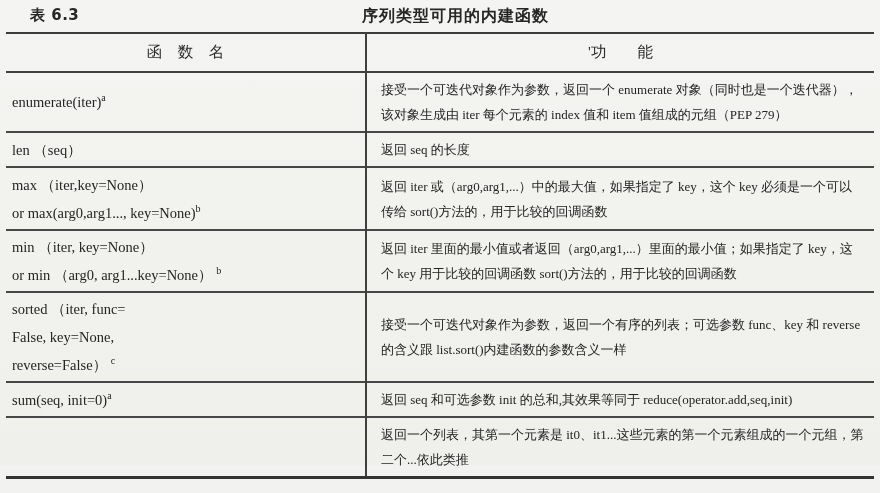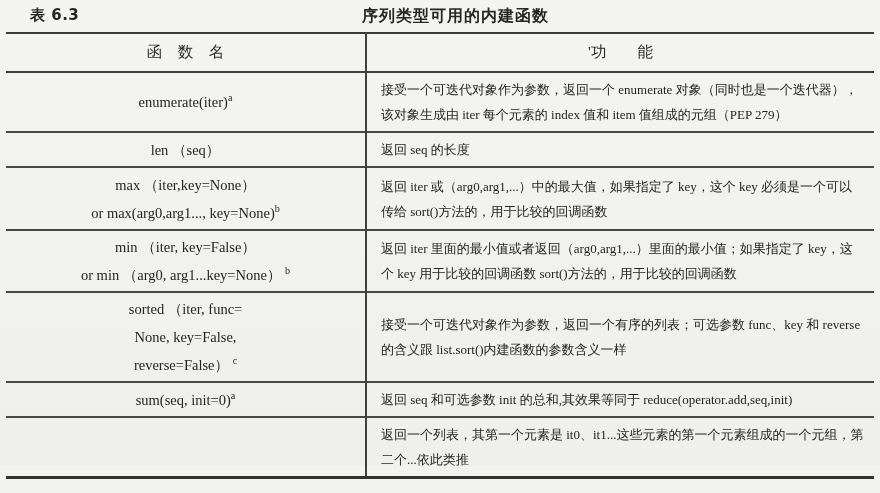--- a/index.html
+++ b/index.html
@@ -54,21 +54,20 @@
     height: 35px;
     vertical-align: middle;
     text-align: center;
     border-bottom: 2px solid #3f3f3f;
     color: #2b2b2b;
   }
   th.h1, td.name-cell { border-right: 2px solid #3f3f3f; }
   tbody tr { border-top: 2px solid #474747; }
   tbody tr:first-child { border-top: none; }
   td.name-cell {
-    text-align: center;
     vertical-align: middle;
     font-size: 14.5px;
     color: #242424;
     padding: 2px 6px;
   }
   td.name-cell .code-line { line-height: 28px; }
   td.desc-cell {
     vertical-align: middle;
     font-size: 13px;
     line-height: 25px;
@@ -119,31 +118,31 @@
   <tr style="height: 63px;">
     <td class="name-cell">
             <div class="code-line">max （iter,key=None）</div>
             <div class="code-line">or max(arg0,arg1..., key=None)<sup>b</sup></div>
           </td>
     <td class="desc-cell">返回 iter 或（arg0,arg1,...）中的最大值，如果指定了 key，这个 key 必须是一个可以传给 sort()方法的，用于比较的回调函数</td>
   </tr>
 
   <tr style="height: 58px;">
     <td class="name-cell">
-            <div class="code-line">min （iter, key=False）</div>
+            <div class="code-line">min （iter, key=None）</div>
             <div class="code-line">or min （arg0, arg1...key=None） <sup>b</sup></div>
           </td>
     <td class="desc-cell">返回 iter 里面的最小值或者返回（arg0,arg1,...）里面的最小值；如果指定了 key，这个 key 用于比较的回调函数 sort()方法的，用于比较的回调函数</td>
   </tr>
 
 
   <tr style="height: 83px;">
     <td class="name-cell">
             <div class="code-line">sorted （iter, func=</div>
-            <div class="code-line">None, key=False,</div>
+            <div class="code-line">False, key=None,</div>
             <div class="code-line">reverse=False） <sup>c</sup></div>
           </td>
     <td class="desc-cell">接受一个可迭代对象作为参数，返回一个有序的列表；可选参数 func、key 和 reverse 的含义跟 list.sort()内建函数的参数含义一样</td>
   </tr>
 
   <tr style="height: 33px;">
     <td class="name-cell">
             <div class="code-line">sum(seq, init=0)<sup>a</sup></div>
           </td>
     <td class="desc-cell">返回 seq 和可选参数 init 的总和,其效果等同于 reduce(operator.add,seq,init)</td>

